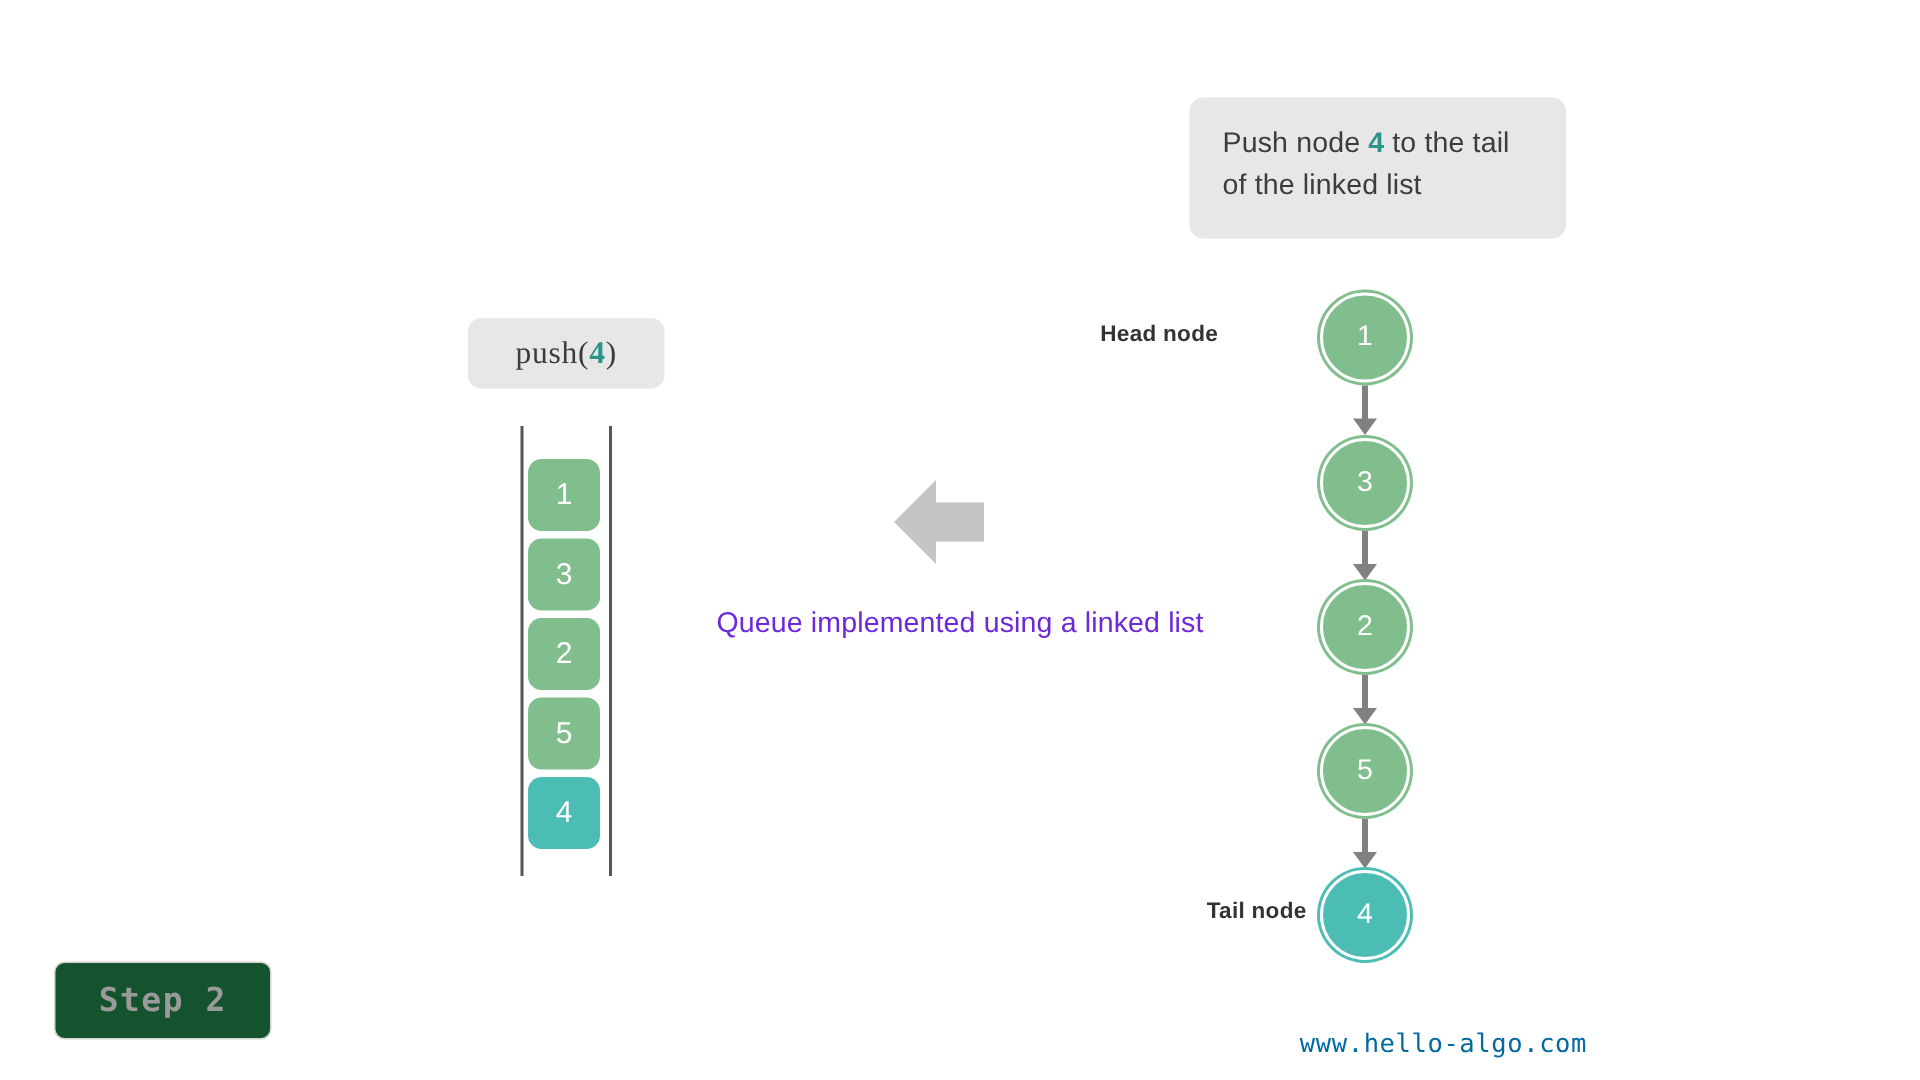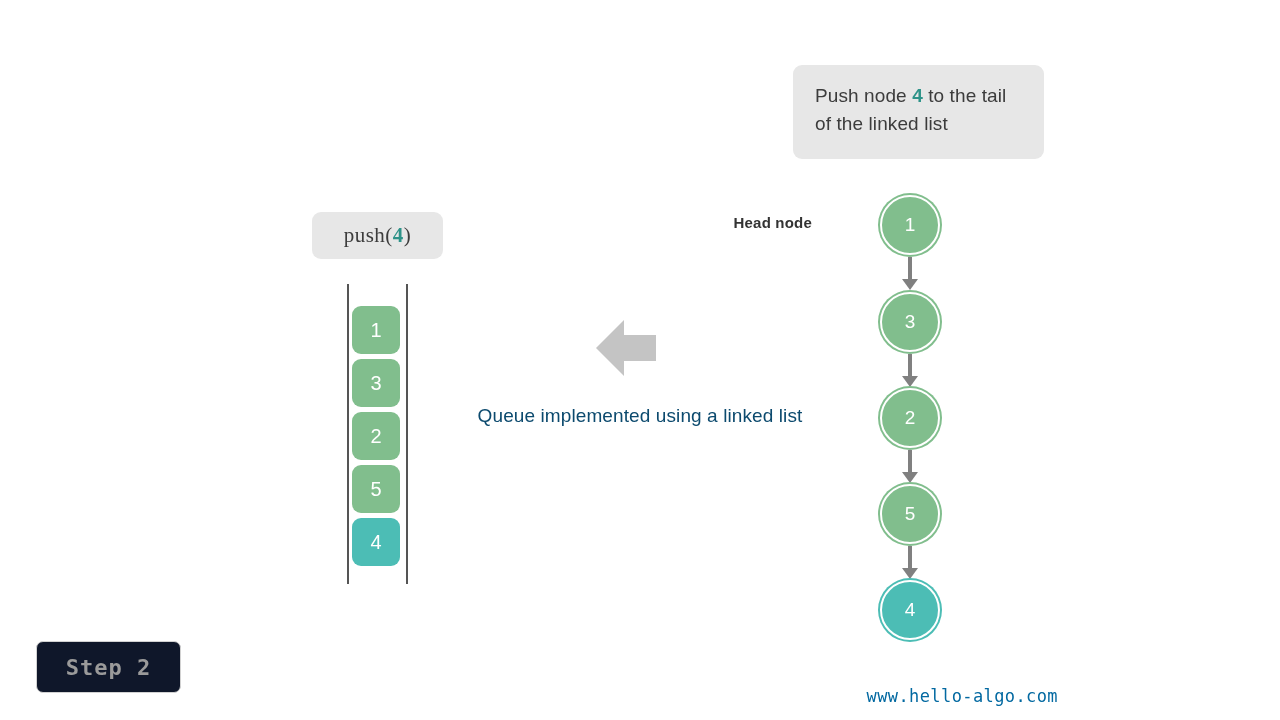--- a/index.html
+++ b/index.html
@@ -111,21 +111,21 @@
     width: 60px;
     height: 56px;
   }
   .caption {
     position: absolute;
     left: 437px;
     top: 405px;
     width: 406px;
     text-align: center;
     font-size: 19px;
-    color: #0c4a6e;
+    color: #6d28d9;
     letter-spacing: 0.1px;
   }
 
   
   .linkedlist {
     position: absolute;
     left: 880px;
     top: 185px;
     width: 80px;
     height: 460px;
@@ -180,21 +180,21 @@
   .label-head { left: 690px; top: 214px; width: 122px; }
   .label-tail { left: 690px; top: 599px; width: 181px; }
 
   
   .step-badge {
     position: absolute;
     left: 36px;
     top: 641px;
     width: 145px;
     height: 52px;
-    background: #0f172a;
+    background: #14532d;
     border: 1px solid #d2d2d2;
     border-radius: 7px;
     display: flex;
     align-items: center;
     justify-content: center;
     font-family: "DejaVu Sans Mono", "Liberation Mono", monospace;
     font-size: 22px;
     font-weight: bold;
     color: #9a9a9a;
     letter-spacing: 1px;
@@ -240,20 +240,21 @@
 
   <div class="big-arrow">
     <svg width="60" height="56" viewBox="0 0 60 56">
       <polygon points="0,28 28,0 28,15 60,15 60,41 28,41 28,56" fill="#c4c4c4"></polygon>
     </svg>
   </div>
 
   <div class="caption">Queue implemented using a linked list</div>
 
   <div class="side-label label-head">Head node</div>
+  <div class="side-label label-tail">Tail node</div>
 
   <div class="linkedlist">
     <div class="node green" style="top:10px">1</div>
     <div class="link" style="top:72px; height:24px"></div>
     <div class="link-head" style="top:94px"></div>
 
     <div class="node green" style="top:107px">3</div>
     <div class="link" style="top:169px; height:24px"></div>
     <div class="link-head" style="top:191px"></div>
 

